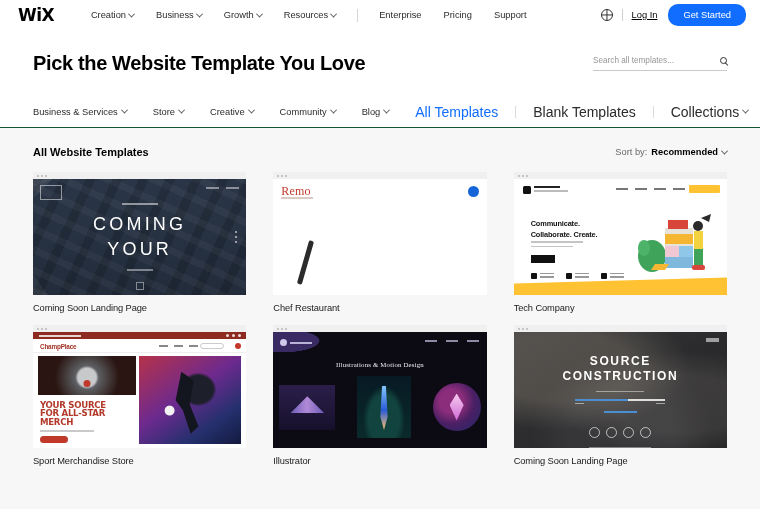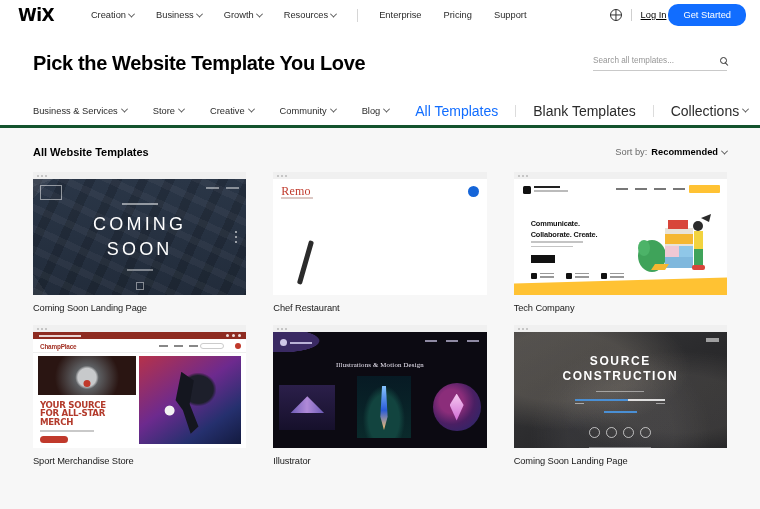--- a/index.html
+++ b/index.html
@@ -75,21 +75,21 @@
     content: "";
     position: absolute; top: 50%; left: -1px;
     height: 1.1px; width: 12px; background: #333;
     transform: translateY(-50%);
   }
   .vdiv { width: 1px; height: 12px; background: #cfcfcf; margin-right: 9px; }
   .login {
     font-size: 9.3px;
     color: #000;
     text-decoration: underline;
-    margin-right: 2px;
+    margin-right: 11px;
     cursor: pointer;
   }
   .btn-started {
     background: #116dff;
     color: #fff;
     font-size: 9.3px;
     border-radius: 10px;
     padding: 6px 15px;
     border: none;
     cursor: pointer;
@@ -142,21 +142,21 @@
     width: 1.2px; height: 4px;
     background: #333;
     right: -1.5px; bottom: -3.5px;
     transform: rotate(-45deg);
   }
 
   
   .catnav {
     height: 32px;
     background: #fff;
-    border-bottom: 3px solid #14532d;
+    border-bottom: 1px solid #14532d;
     display: flex;
     align-items: center;
     padding: 0 33px;
   }
   .cat-item {
     font-size: 9.3px;
     color: #2b2b2b;
     margin-right: 26px;
     display: flex; align-items: center; gap: 4px;
     cursor: pointer;
@@ -492,21 +492,21 @@
           <div class="c1">
             <div class="c1-logo"></div>
             <div class="c1-nav">
                 <i></i>
                 <i></i>
               </div>
             <div class="c1-center">
               <div class="c1-pre"></div>
               <div class="c1-title">
                 <div>COMING</div>
-                <div>SOON</div>
+                <div>YOUR</div>
               </div>
               <div class="c1-post"></div>
             </div>
             <div class="c1-dots">
                 <span></span>
                 <span></span>
                 <span></span>
               </div>
             <div class="c1-sq"></div>
           </div>

